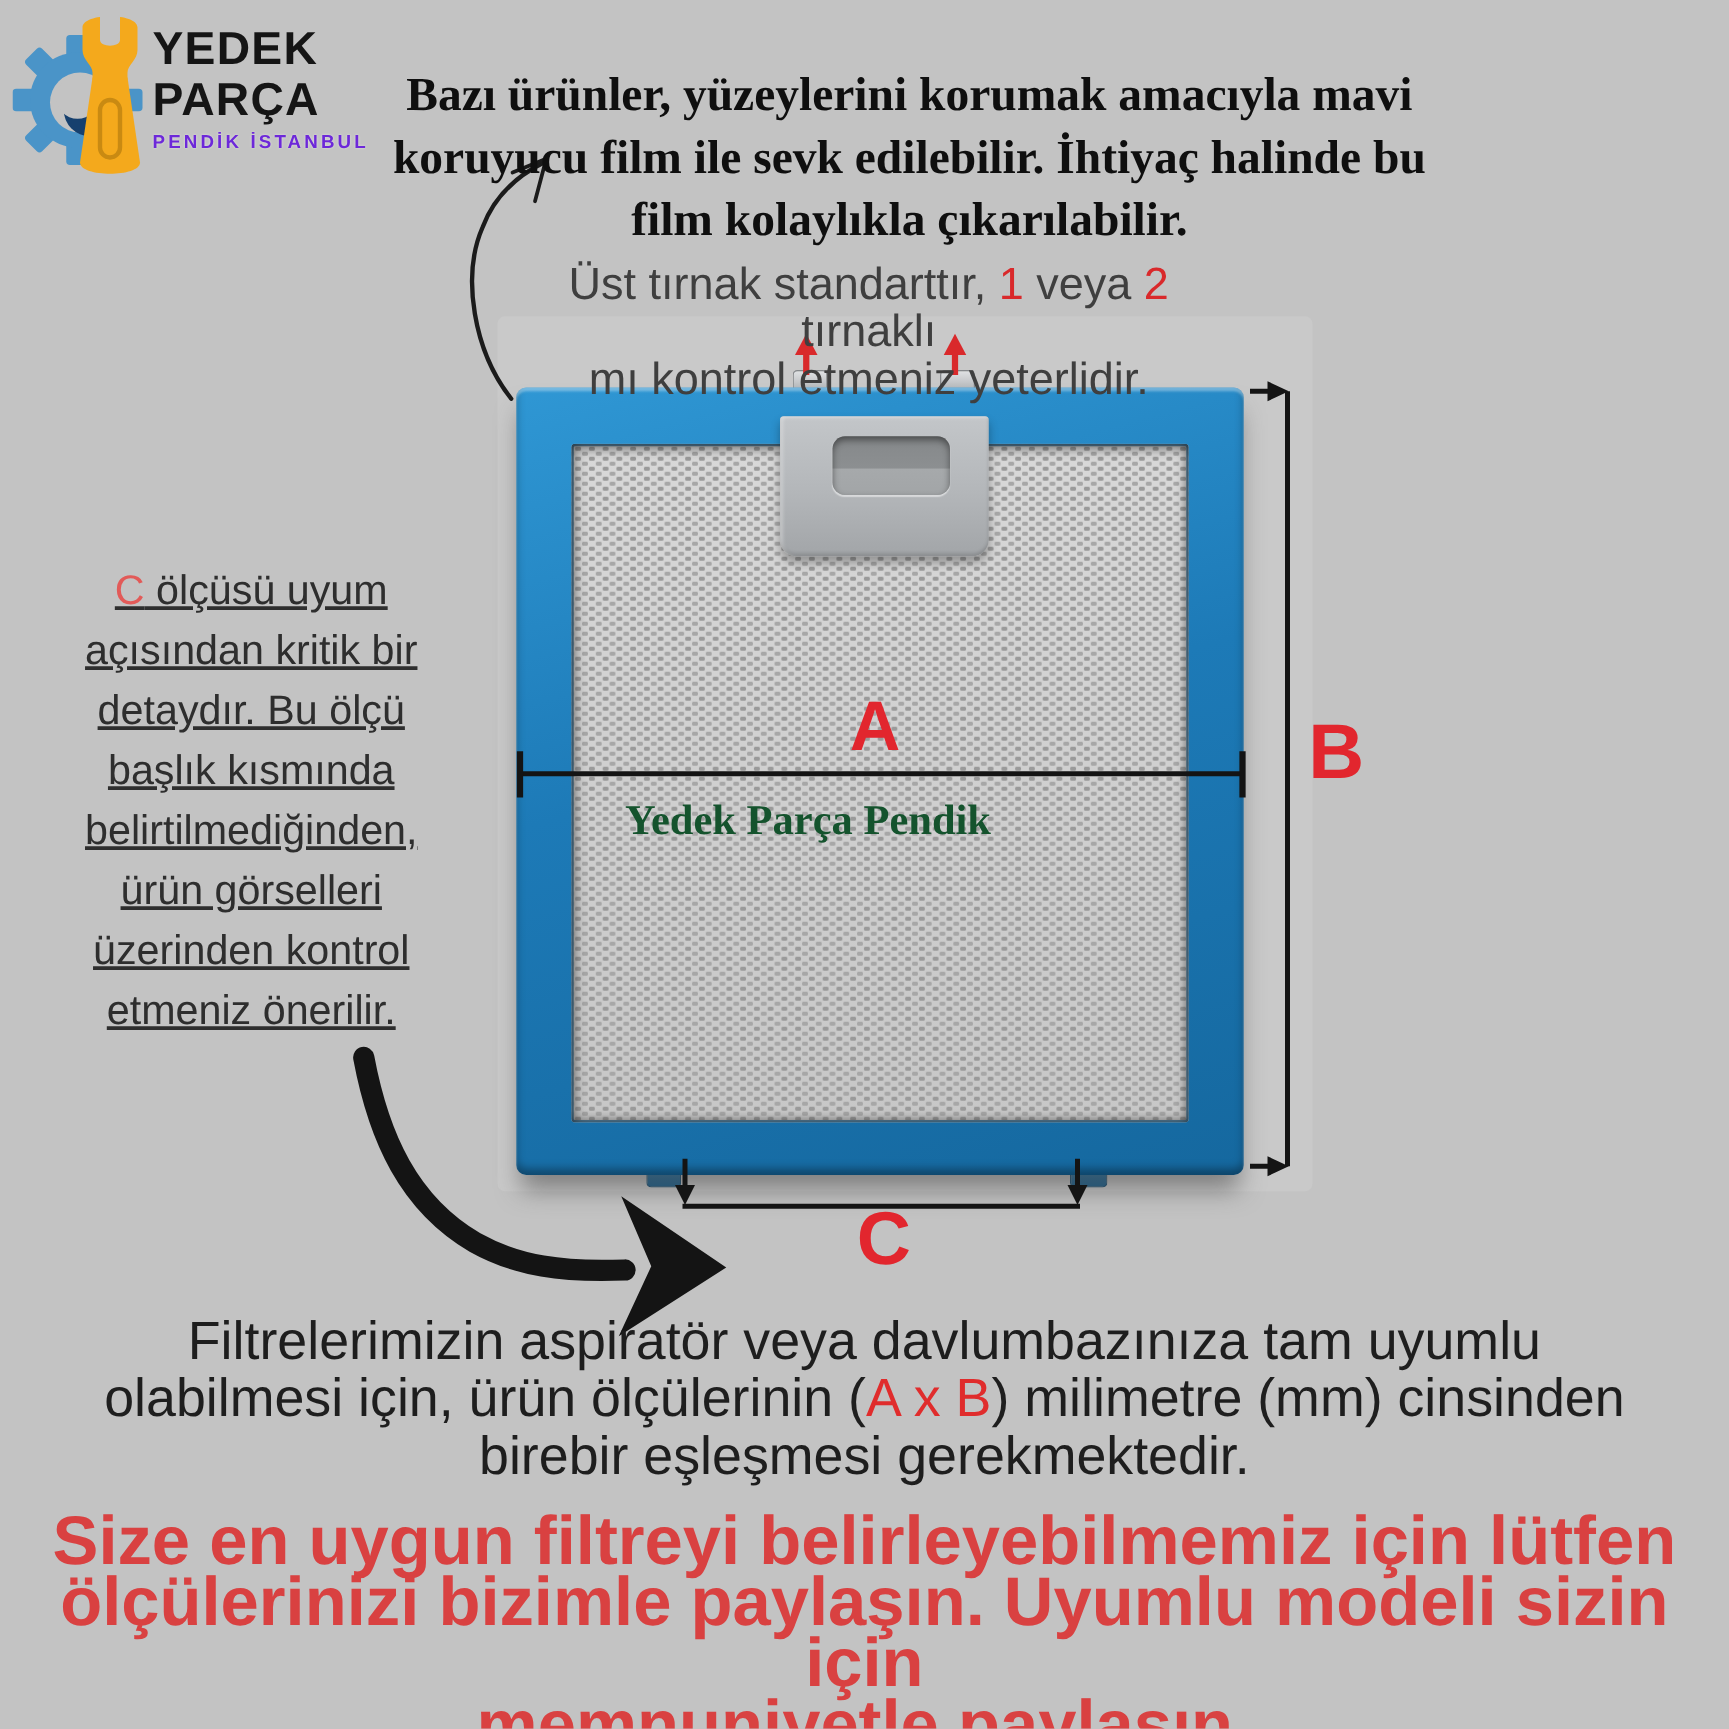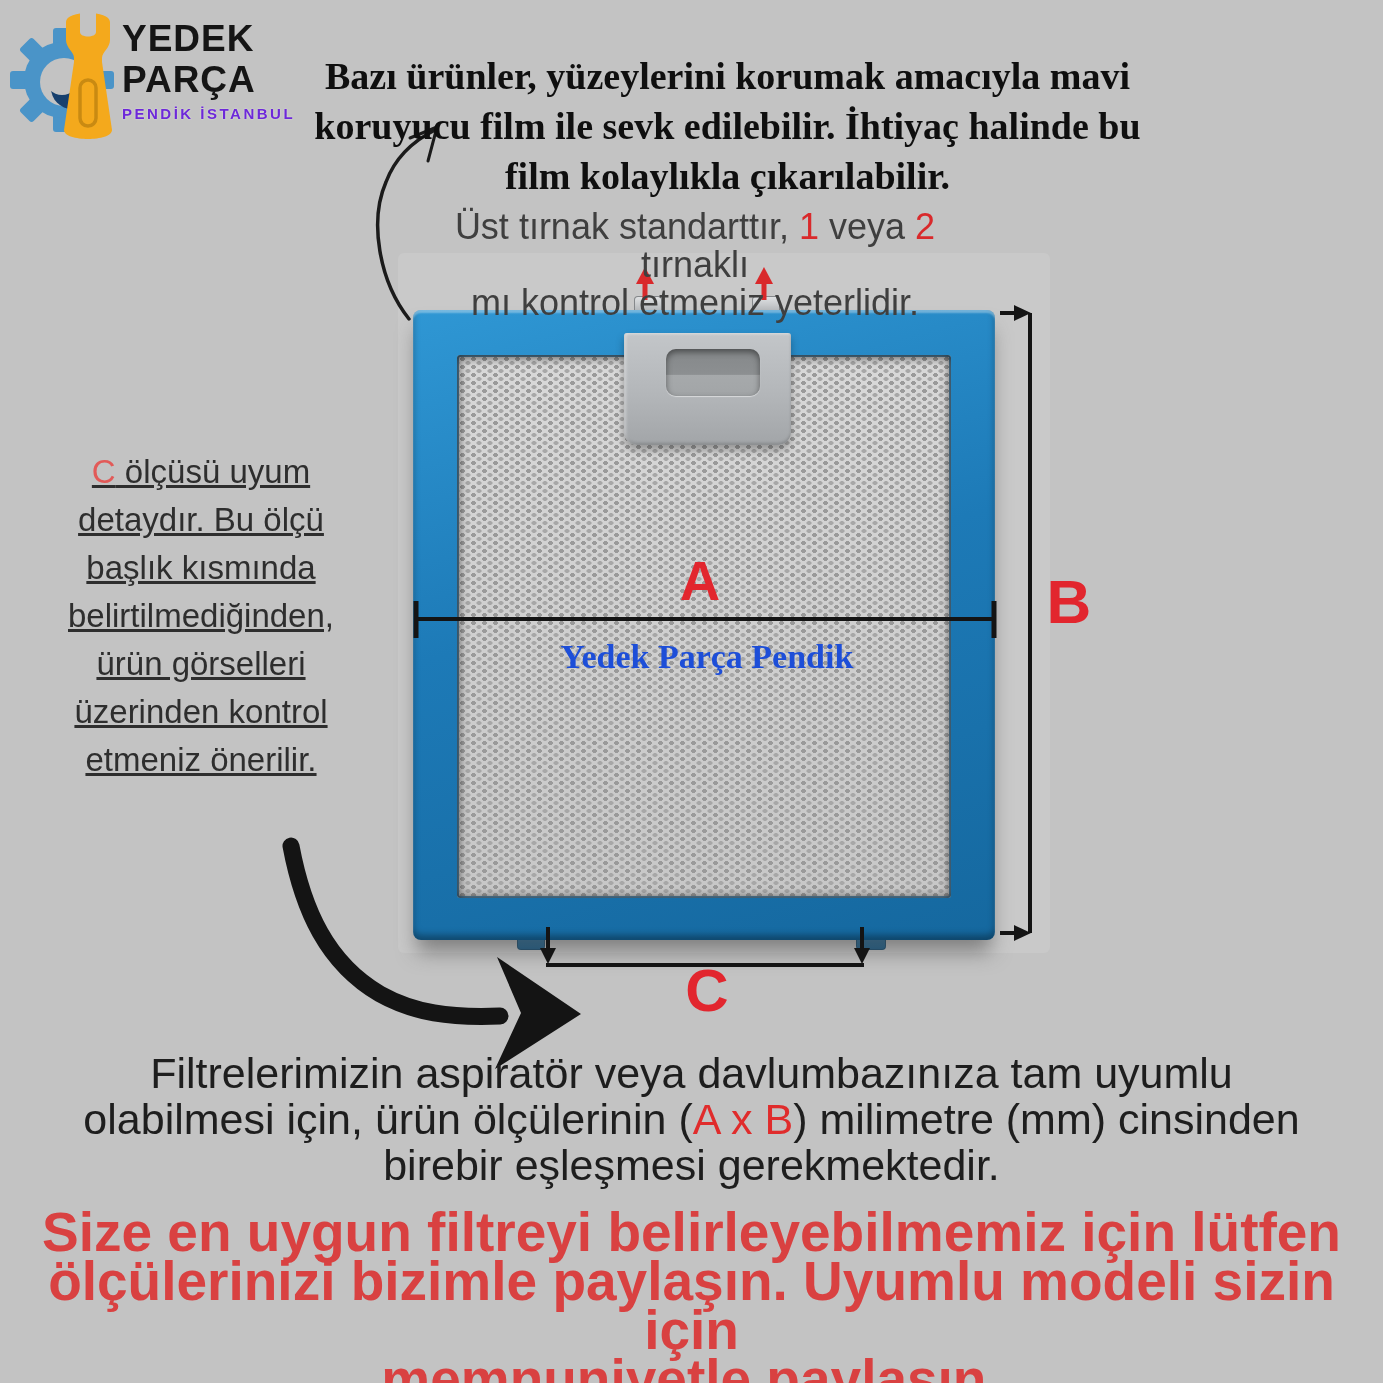--- a/index.html
+++ b/index.html
@@ -64,22 +64,22 @@
            background:linear-gradient(180deg,#2779ad,#1c5f8c);
            border-radius:0 0 4px 4px;border:1px solid #174e73;border-top:none;}
   .tab-bottom.t1{left:517px;width:26px;} .tab-bottom.t2{left:856px;width:28px;}
 
   
   .dim{position:absolute;z-index:4;color:#e2262e;font-weight:800;text-align:center;
        font-family:"Liberation Sans",sans-serif;}
   .dim-a{left:660px;top:548px;width:80px;font-size:56px;}
   .dim-b{left:1034px;top:566px;width:70px;font-size:62px;}
   .dim-c{left:676px;top:956px;width:62px;font-size:60px;}
-  .filter-label{position:absolute;left:500px;top:638px;width:414px;text-align:center;z-index:4;
-       font-family:"Liberation Serif",serif;font-weight:700;font-size:34px;color:#1d4ed8;}
+  .filter-label{position:absolute;left:500px;top:638px;width:414px;text-align:left;z-index:4;
+       font-family:"Liberation Serif",serif;font-weight:700;font-size:34px;color:#14532d;}
 
   
   .left-note{position:absolute;left:5px;top:448px;width:392px;text-align:center;z-index:4;
              font-size:33px;line-height:48px;color:#2e2e2e;text-decoration:underline;}
   .left-note .red{color:#e25a58;}
 
   
   .fit-note{position:absolute;left:40px;top:1050px;width:1303px;text-align:center;z-index:4;
             font-size:43px;line-height:46px;color:#1e1e1e;}
   .fit-note .red{color:#e02c2c;}
@@ -198,20 +198,21 @@
     </g>
   </svg>
 
   <div class="dim dim-a">A</div>
   <div class="dim dim-b">B</div>
   <div class="dim dim-c">C</div>
   <div class="filter-label">Yedek Parça Pendik</div>
 
   <div class="left-note">
     <div><span class="red">C</span><span> ölçüsü uyum</span></div>
+    <div>açısından kritik bir</div>
     <div>detaydır. Bu ölçü</div>
     <div>başlık kısmında</div>
     <div>belirtilmediğinden,</div>
     <div>ürün görselleri</div>
     <div>üzerinden kontrol</div>
     <div>etmeniz önerilir.</div>
   </div>
 
   <div class="fit-note">
     <div>Filtrelerimizin aspiratör veya davlumbazınıza tam uyumlu</div>

